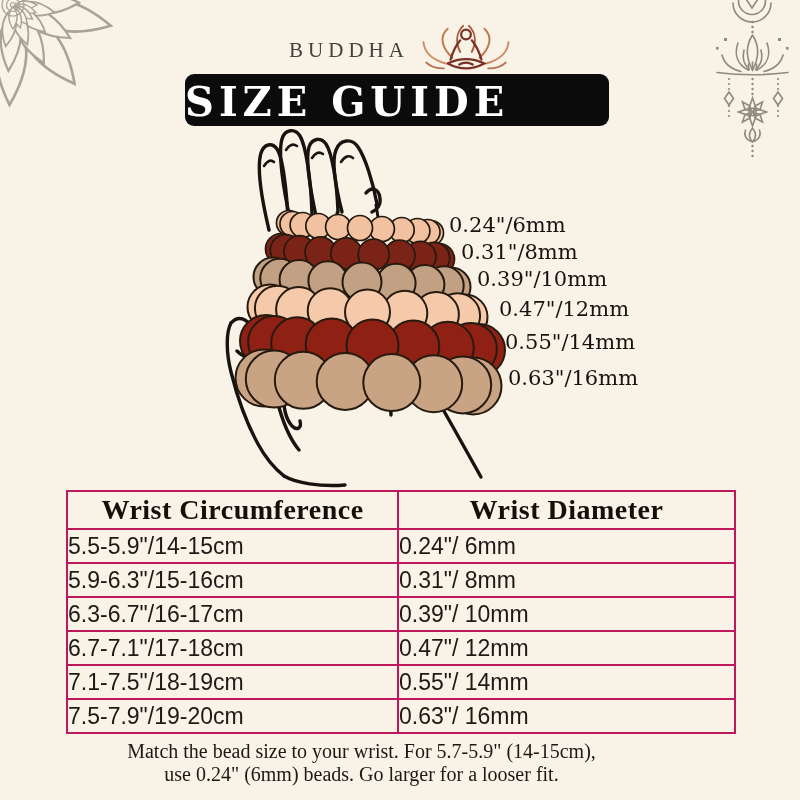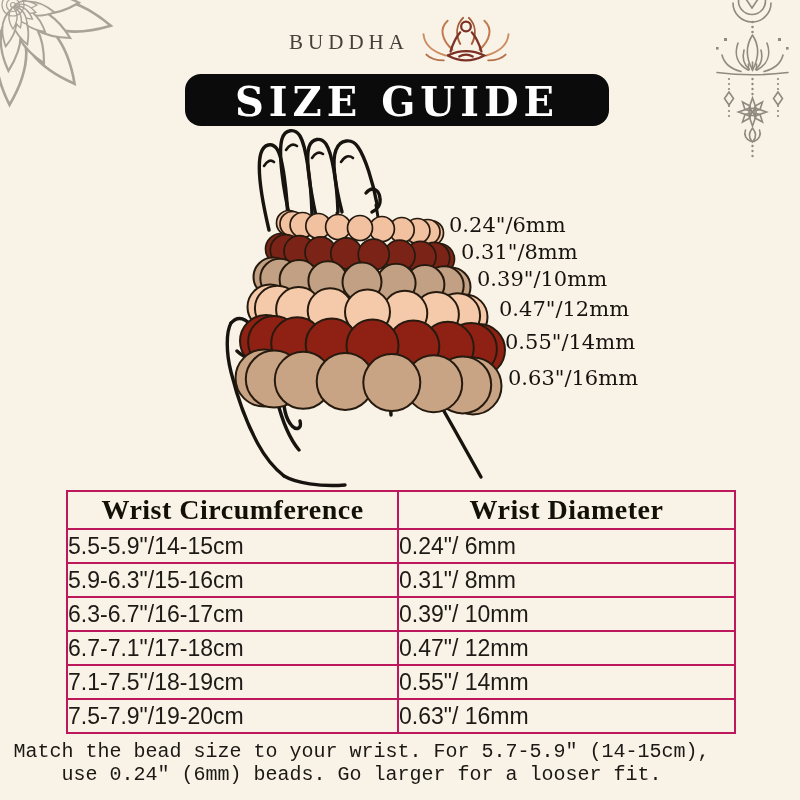--- a/index.html
+++ b/index.html
@@ -5,49 +5,49 @@
   html,body{margin:0;padding:0;}
   body{width:800px;height:800px;overflow:hidden;background:#f8f2e7;
        font-family:"Liberation Sans",sans-serif;position:relative;}
   .canvas{position:absolute;inset:0;width:800px;height:800px;background:#f8f2e7;}
 
   
   .mandala{position:absolute;left:0;top:0;}
   .ornament{position:absolute;left:690px;top:0;}
 
   
-  .brand-row{position:absolute;left:0;top:12px;width:800px;height:60px;
+  .brand-row{position:absolute;left:0;top:20px;width:800px;height:60px;
              display:flex;align-items:center;justify-content:center;gap:12px;}
   .brand-word{font-family:"Liberation Serif",serif;font-size:21px;letter-spacing:5px;
               color:#45403a;font-weight:500;}
 
   
   .banner{position:absolute;left:185px;top:74px;width:424px;height:52px;background:#0b0b0b;
-          border-radius:16px;display:flex;align-items:center;justify-content:center;}
+          border-radius:9px;display:flex;align-items:center;justify-content:flex-start;}
   .banner-title{font-family:"DejaVu Serif","Liberation Serif",serif;font-weight:700;
                 font-size:40px;letter-spacing:5px;color:#ffffff;transform:scaleY(1.04);}
 
   
   .illus{position:absolute;left:0;top:0;}
   .bead-label{position:absolute;font-family:"DejaVu Serif","Liberation Serif",serif;
               font-size:21px;color:#17130f;white-space:nowrap;line-height:26px;}
 
   
   .size-table{position:absolute;left:66px;top:490px;width:668px;border-collapse:collapse;
               table-layout:fixed;}
   .size-table th,.size-table td{border:2px solid #be185d;padding:0;}
   .size-table th{height:36px;font-family:"Liberation Serif",serif;font-size:28px;
                  font-weight:700;color:#131008;letter-spacing:0.5px;}
   .size-table td{height:32px;font-family:"Liberation Sans",sans-serif;font-size:23px;
                  color:#1d1a16;}
   .col-wrist{width:331px;} .col-bead{width:337px;}
 
   
   .footer-note{position:absolute;left:0;top:740px;width:723px;text-align:center;
-               font-family:Liberation Mono, monospace;font-size:20px;line-height:23px;
+               font-family:Liberation Serif, serif;font-size:20px;line-height:23px;
                color:#1c1915;}
 </style>
 </head>
 <body>
 
 <div class="canvas">
 
   <svg class="mandala" width="140" height="140" viewBox="0 0 140 140">
       <path d="M 20.825180805870446 6.663293526542074 Q 50.779291308488474 43.70045410881334 110.81476007338057 25.79116908177593 Q 63.25399275755404 -14.988401935215002 20.825180805870446 6.663293526542074 Z" fill="#f8f2e7" stroke="#a9a298" stroke-width="2.6"></path>
       <path d="M 17.925291802605265 11.304086028853776 Q 17.06444378145296 58.93032817207224 74.56614753256582 83.8010753606722 Q 64.34508899785628 21.990639652532746 17.925291802605265 11.304086028853776 Z" fill="#f8f2e7" stroke="#a9a298" stroke-width="2.6"></path>

